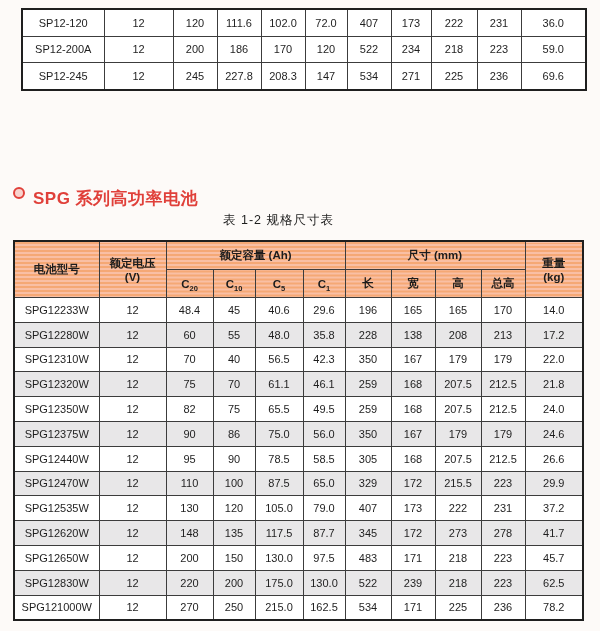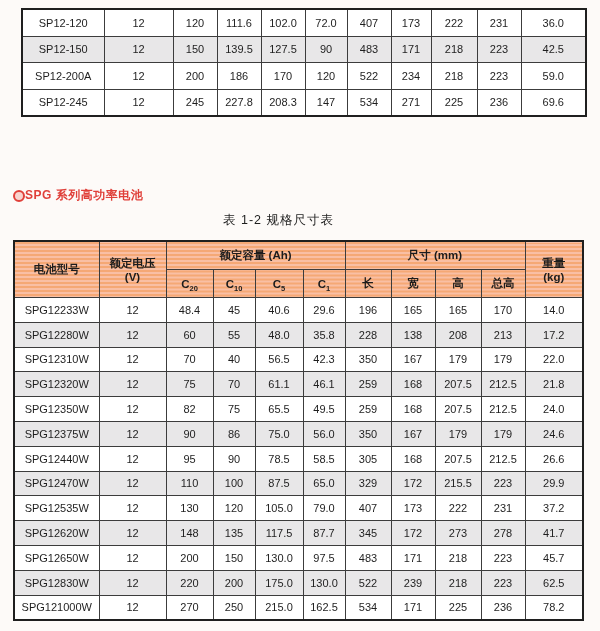--- a/index.html
+++ b/index.html
@@ -41,25 +41,25 @@
   }
   .tbl-sp12 td { height: 25.5px; }
   .tbl-sp12 tbody tr.shade td { background: var(--row-shade, #e8e7e7); }
 
   
   .section-header {
     position: absolute;
     left: 13px;
     top: 187px;
     display: flex;
-    align-items: center;
-    gap: 0;
+    align-items: flex-start;
+    gap: 8px;
     color: var(--accent-red, #e0403a);
     font-weight: bold;
-    font-size: 12px;
+    font-size: 17px;
     letter-spacing: 0.5px;
   }
   .bullet {
     display: inline-block;
     width: 8px;
     height: 8px;
     border: 2.5px solid var(--accent-red, #e0403a);
     border-radius: 50%;
     background: #f8d3ce;
     flex: 0 0 auto;
@@ -128,33 +128,20 @@
           <td>12</td>
           <td>120</td>
           <td>111.6</td>
           <td>102.0</td>
           <td>72.0</td>
           <td>407</td>
           <td>173</td>
           <td>222</td>
           <td>231</td>
           <td>36.0</td>
-        </tr>
-        <tr class="shade">
-          <td>SP12-150</td>
-          <td>12</td>
-          <td>150</td>
-          <td>139.5</td>
-          <td>127.5</td>
-          <td>90</td>
-          <td>483</td>
-          <td>171</td>
-          <td>218</td>
-          <td>223</td>
-          <td>42.5</td>
         </tr>
         <tr>
           <td>SP12-200A</td>
           <td>12</td>
           <td>200</td>
           <td>186</td>
           <td>170</td>
           <td>120</td>
           <td>522</td>
           <td>234</td>

